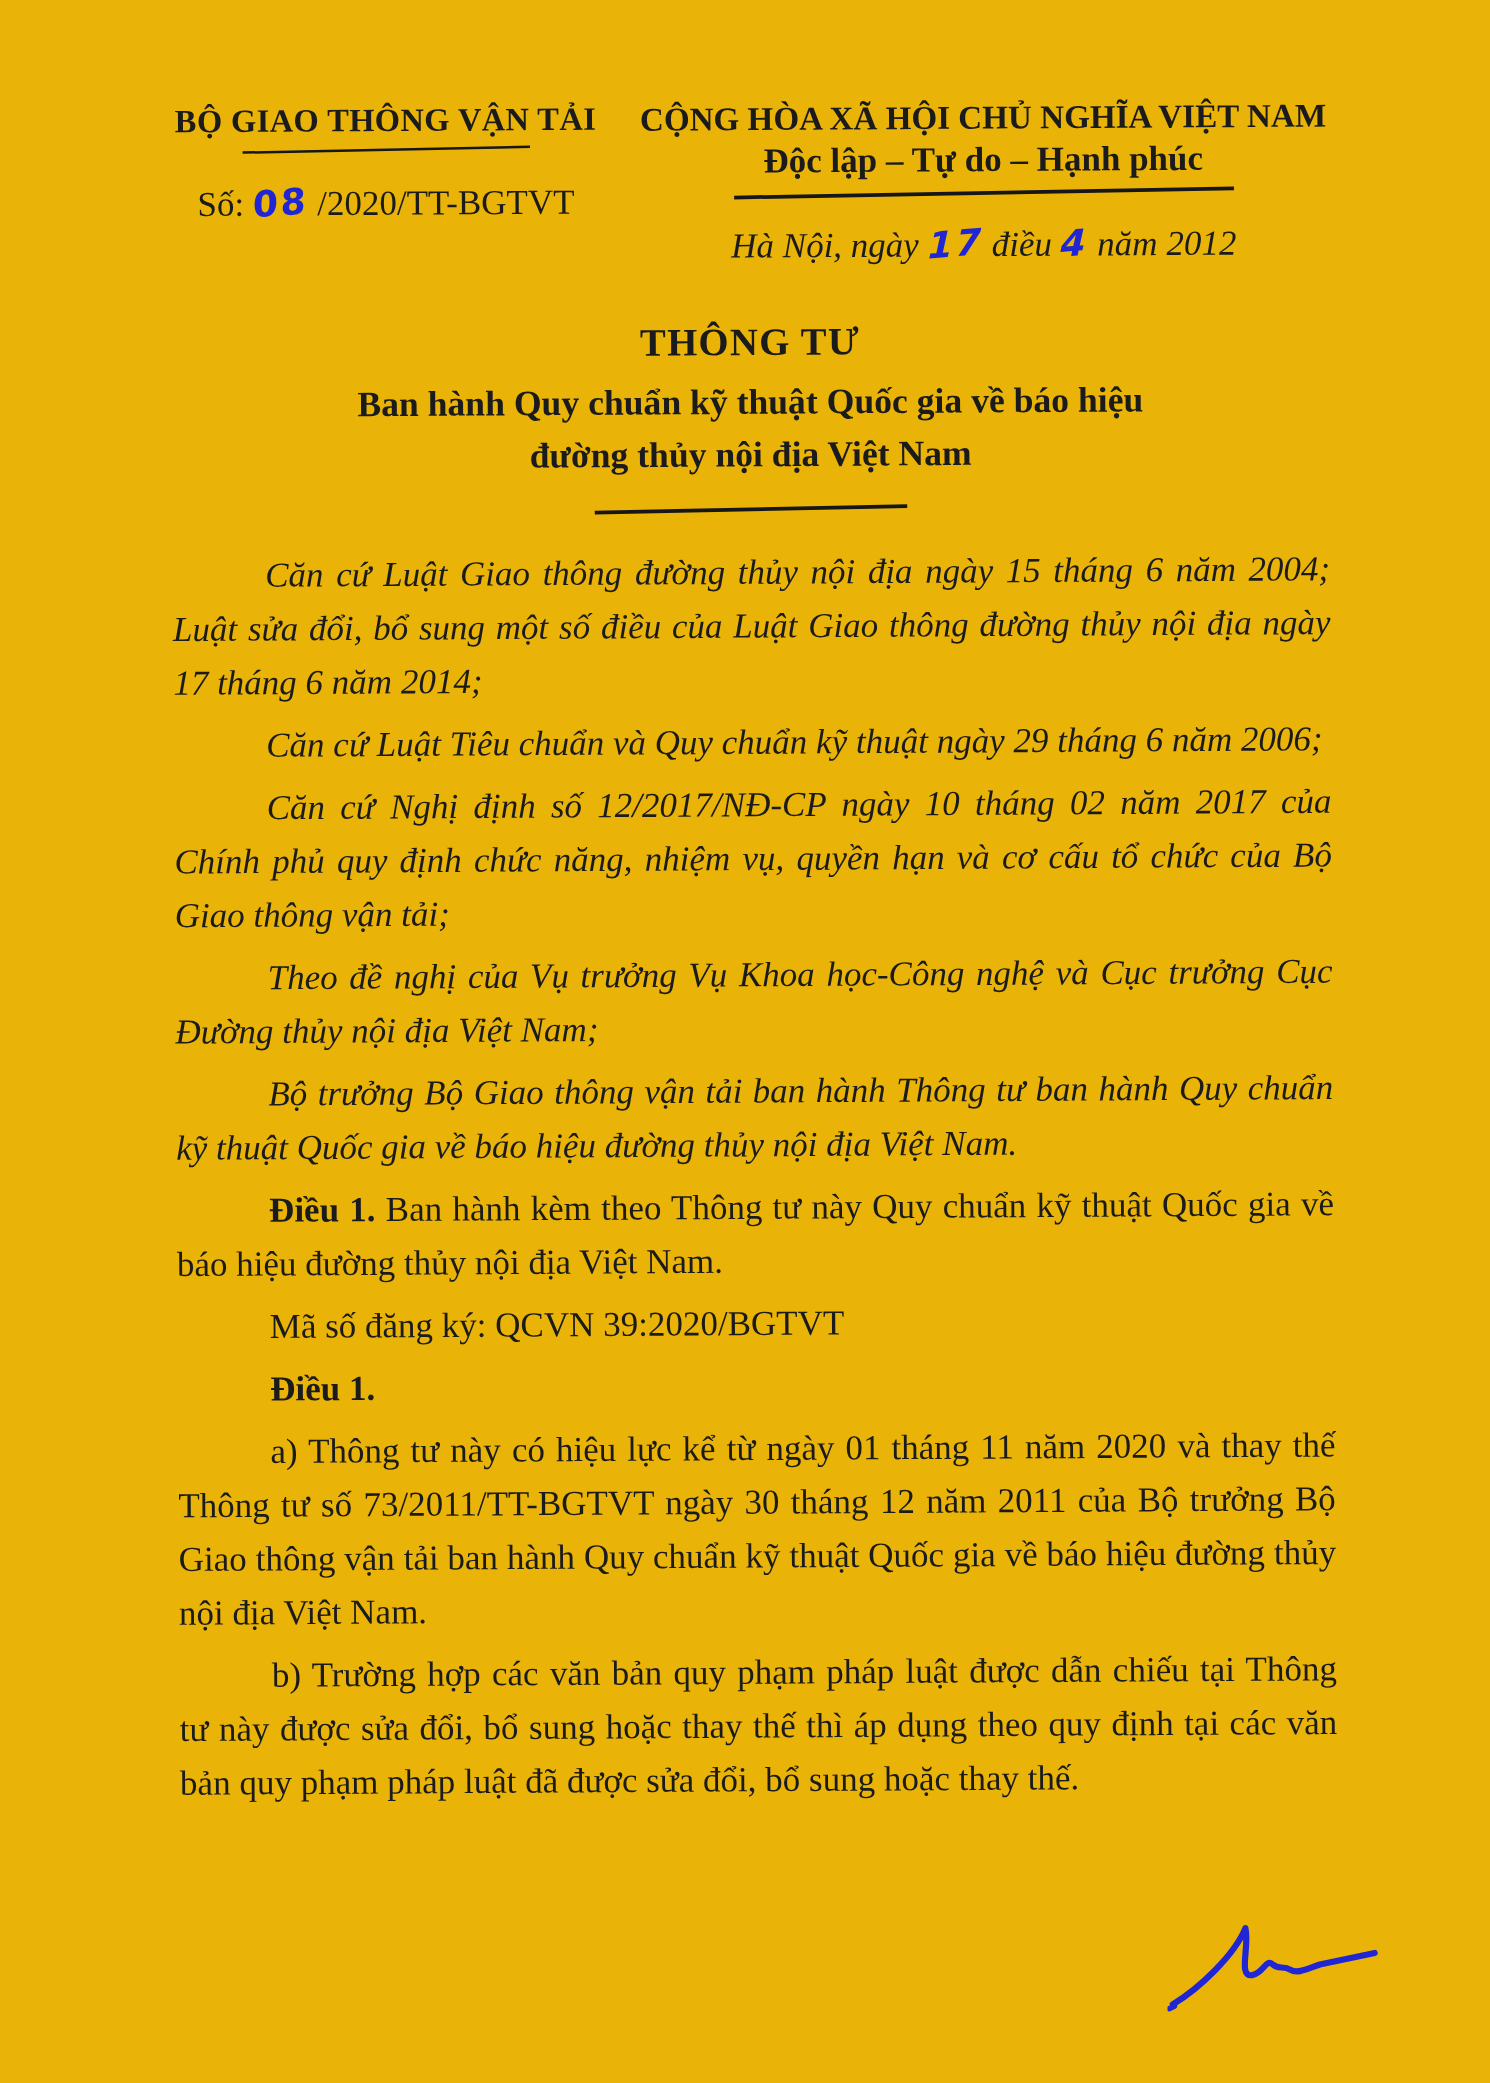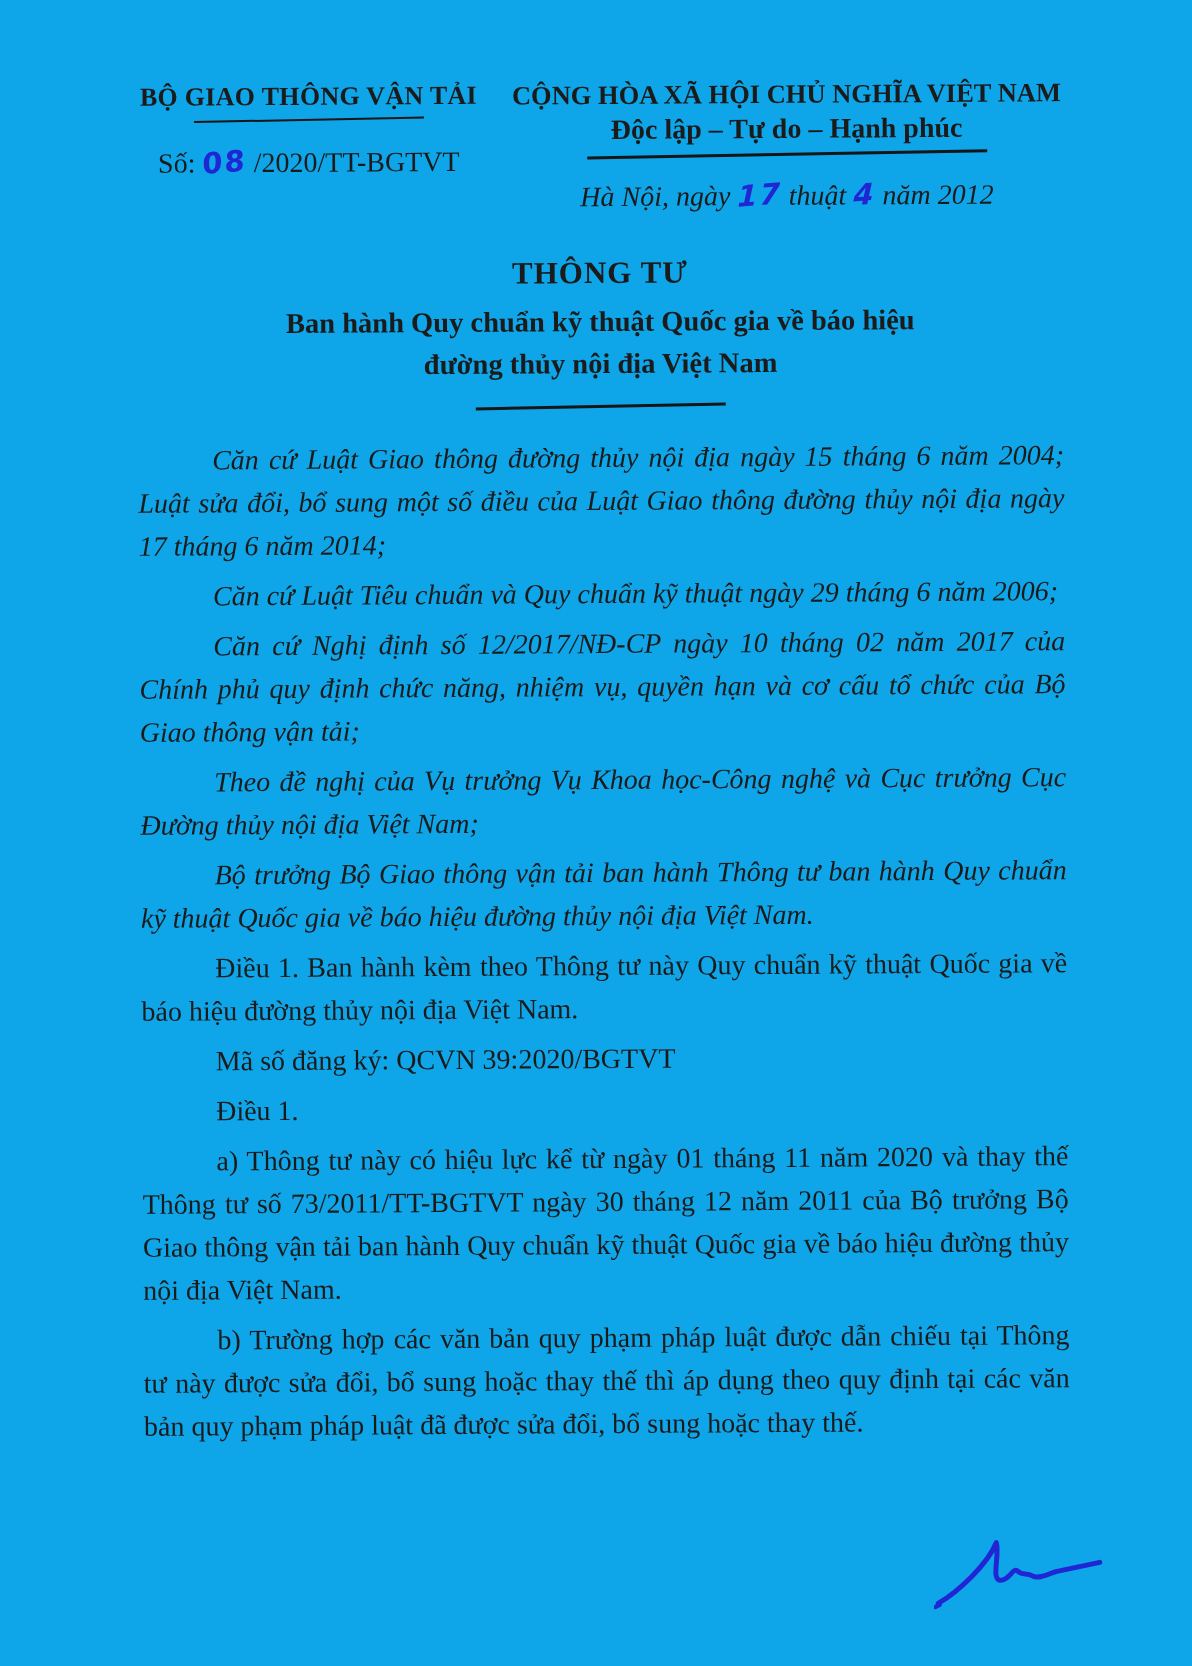--- a/index.html
+++ b/index.html
@@ -5,21 +5,21 @@
   html, body {
     margin: 0;
     padding: 0;
     background: #e8e8e8;
   }
   .page {
     position: relative;
     width: 1192px;
     height: 1666px;
     margin: 0 auto;
-    background: #0ea5e9;
+    background: #eab308;
     overflow: hidden;
     font-family: "Liberation Serif", "DejaVu Serif", serif;
     color: #1b1b1b;
   }
   .content {
     position: absolute;
     left: 140px;
     right: 126px;
     top: 80px;
     transform: rotate(-0.35deg);
@@ -120,21 +120,21 @@
     margin-top: 28px;
     font-size: 28px;
     line-height: 43px;
     text-align: justify;
   }
   .doc-body p {
     margin: 0 0 7px 0;
     text-indent: 74px;
   }
   .recital { font-style: italic; }
-  .article-label { font-weight: normal; }
+  .article-label { font-weight: bold; }
   
   .signature-mark {
     position: absolute;
     right: 88px;
     bottom: 52px;
     width: 170px;
     height: 82px;
   }
   .signature-mark svg { width: 100%; height: 100%; }
 </style>
@@ -150,21 +150,21 @@
         <div class="rule rule-org"></div>
         <div class="doc-number">
           <span>Số:</span><span class="hand">08</span><span>/2020/TT-BGTVT</span>
         </div>
       </div>
       <div class="header-right">
         <div class="motto-line1">CỘNG HÒA XÃ HỘI CHỦ NGHĨA VIỆT NAM</div>
         <div class="motto-line2">Độc lập – Tự do – Hạnh phúc</div>
         <div class="rule rule-motto"></div>
         <div class="place-date">
-          <span>Hà Nội, ngày</span><span class="hand">17</span><span>thuật</span><span class="hand">4</span><span>năm 2012</span>
+          <span>Hà Nội, ngày</span><span class="hand">17</span><span>điều</span><span class="hand">4</span><span>năm 2012</span>
         </div>
       </div>
     </div>
 
     <div class="doc-title">
       <div class="title-main">THÔNG TƯ</div>
       <div class="title-sub first">Ban hành Quy chuẩn kỹ thuật Quốc gia về báo hiệu</div>
       <div class="title-sub">đường thủy nội địa Việt Nam</div>
       <div class="rule rule-title"></div>
     </div>

